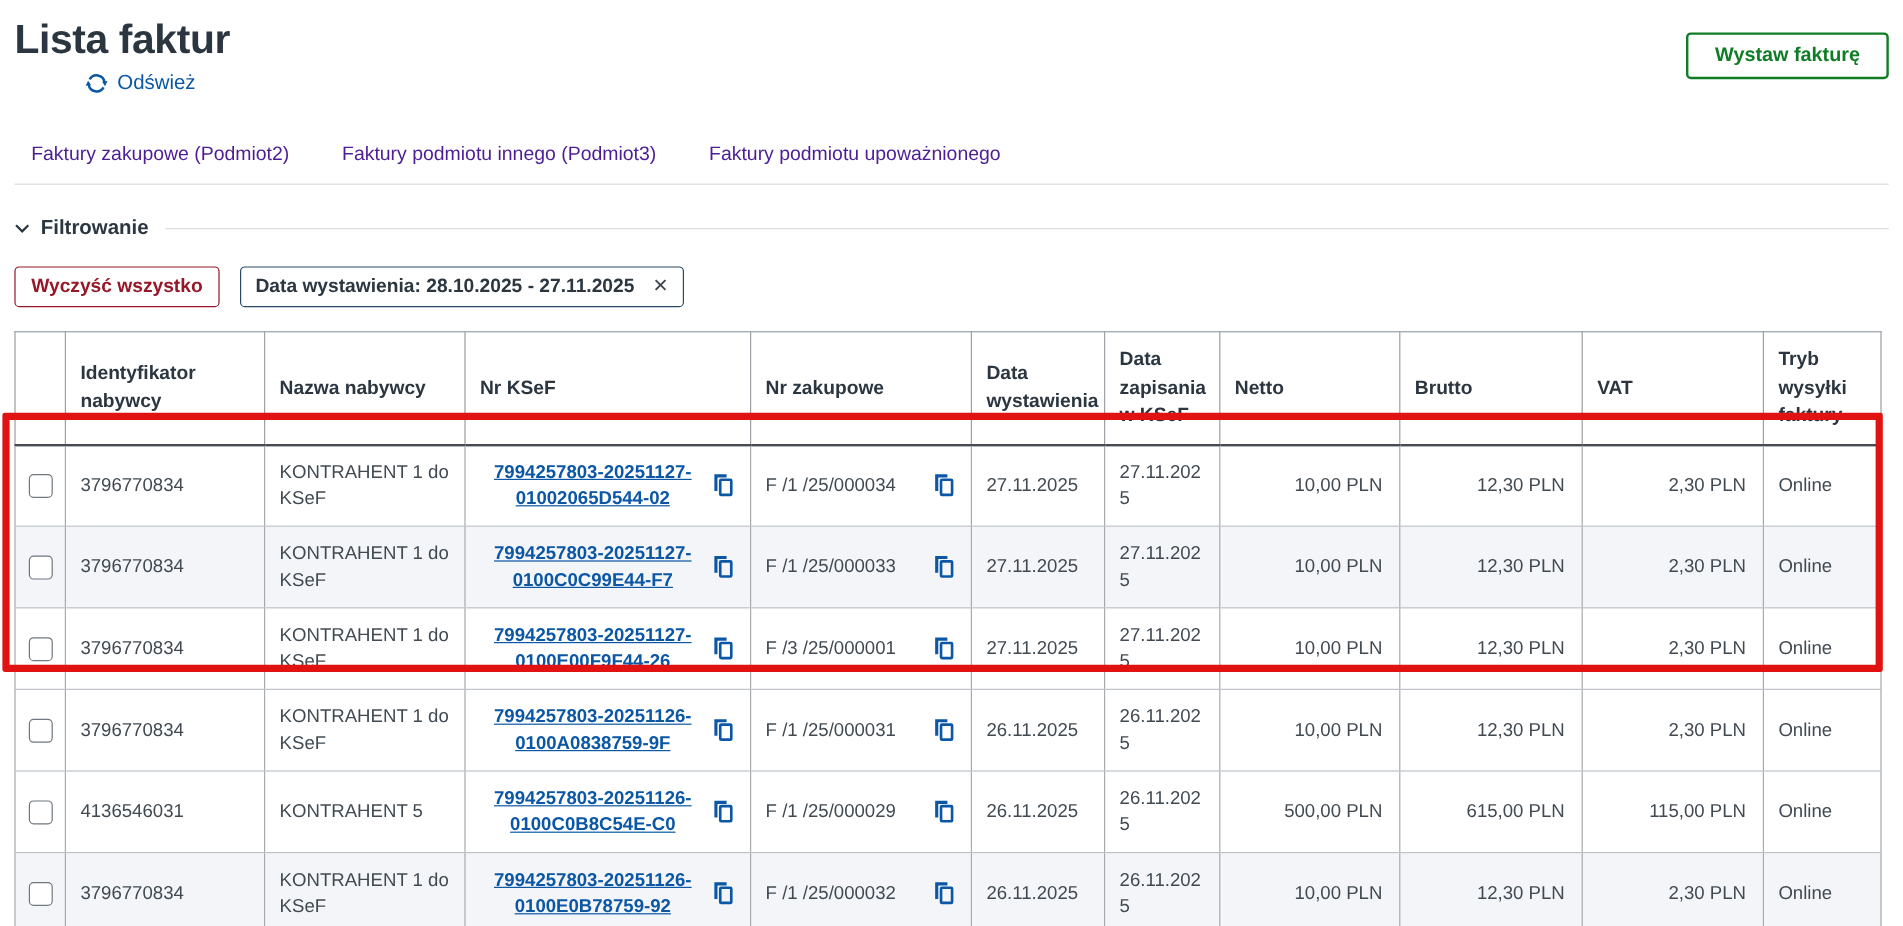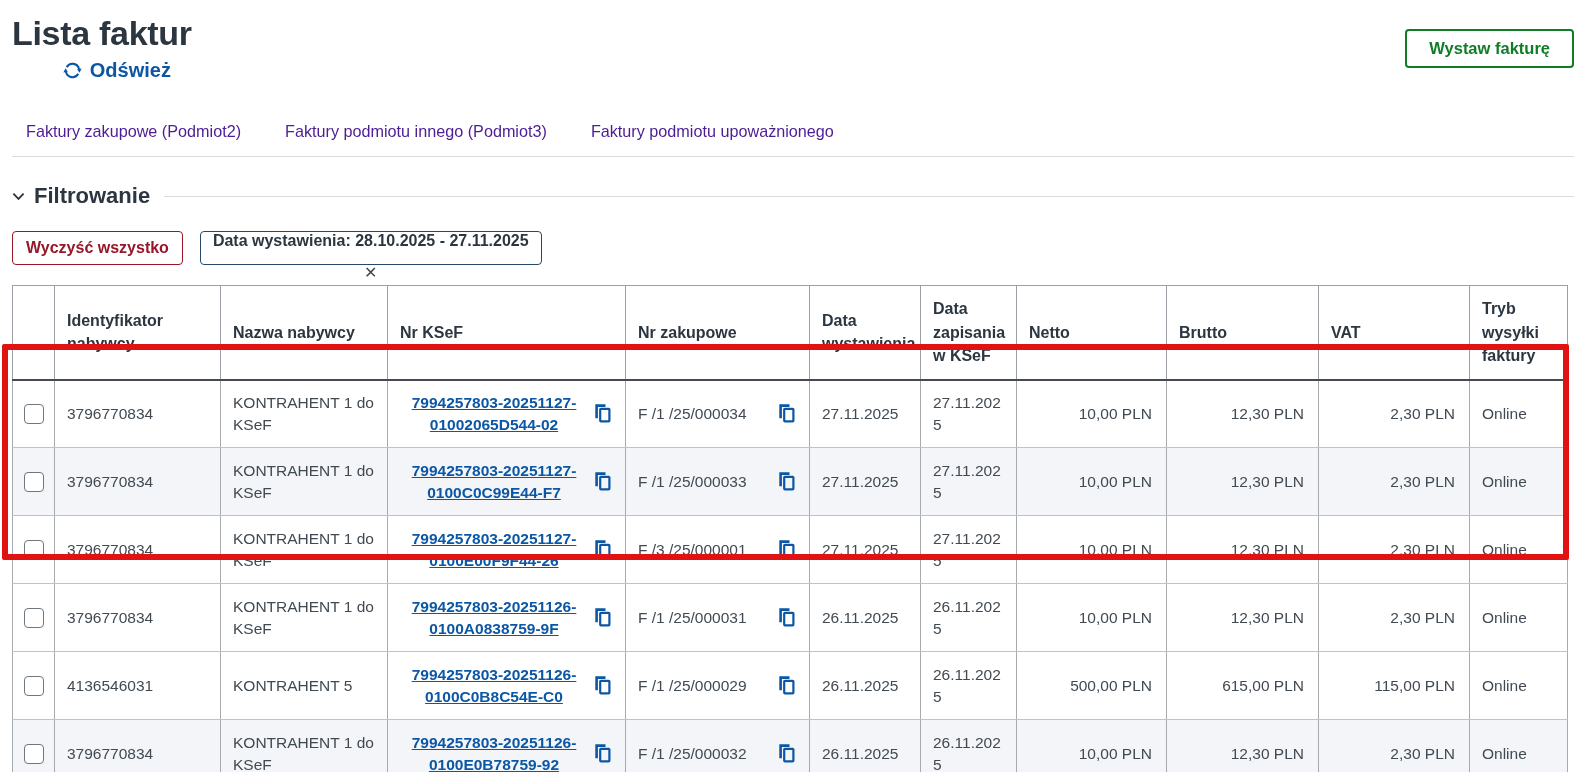--- a/index.html
+++ b/index.html
@@ -11,21 +11,21 @@
     color: #414a52;
   }
   .container { padding: 14px 12px 0 12px; }
 
   
   .top-bar { display: flex; justify-content: space-between; align-items: center; }
   .title-group { display: flex; align-items: center; flex-direction: column; }
   .page-title { font-size: 34px; font-weight: 800; color: #2b3640; letter-spacing: -0.3px; }
   .refresh-link {
     display: flex; align-items: center; gap: 8px; margin-left: 30px; margin-top: 6px;
-    color: #0b57a5; font-weight: 700; font-size: 20px; cursor: pointer;
+    color: #0b57a5; font-weight: 400; font-size: 17px; cursor: pointer;
   }
   .btn-issue {
     border: 2px solid #0f7d26; color: #0f7d26; background: #fff;
     font-family: inherit; font-weight: 700; font-size: 16.5px;
     padding: 8px 22px; border-radius: 4px; cursor: pointer;
   }
 
   
   .tabs { display: flex; margin-top: 34px; border-bottom: 1px solid #d9dcdf; }
   .tab {
@@ -33,33 +33,33 @@
     font-size: 16.2px; color: #4c1d95; cursor: pointer; white-space: nowrap;
   }
   .tab.active { color: #0b57a5; font-weight: 700; }
   .tab.active::after {
     content: ""; position: absolute; left: 0; right: 0; bottom: -1px;
     height: 4px; background: #0b57a5;
   }
 
   
   .filter-head { display: flex; align-items: center; margin-top: 26px; }
-  .filter-head .label { font-size: 22px; font-weight: 700; color: #2b3640; margin-left: 9px; }
+  .filter-head .label { font-size: 17px; font-weight: 700; color: #2b3640; margin-left: 9px; }
   .filter-head .rule { flex: 1; height: 1px; background: #d9dcdf; margin-left: 14px; }
   .filter-row { display: flex; align-items: center; gap: 17px; margin-top: 22px; }
   .btn-clear {
     border: 1.6px solid #951728; color: #951728; background: #fff;
     font-family: inherit; font-weight: 700; font-size: 16px;
     height: 34px; padding: 0 13px; border-radius: 4px; cursor: pointer;
   }
   .chip {
     display: flex; align-items: center; gap: 15px;
     border: 1.6px solid #274967; border-radius: 4px;
     height: 34px; padding: 0 12px;
-    font-weight: 700; font-size: 16px; color: #2b3640; cursor: default; flex-direction: column;
+    font-weight: 700; font-size: 16px; color: #2b3640; cursor: default;
   }
   .chip .x {
     background: none; border: none; font-family: inherit; font-size: 16px;
     color: #3e474f; cursor: pointer; line-height: 1; padding: 0;
   }
 
   
   table {
     margin-top: 20px; width: 1555px; table-layout: fixed;
     border-collapse: collapse; font-size: 15.5px;

